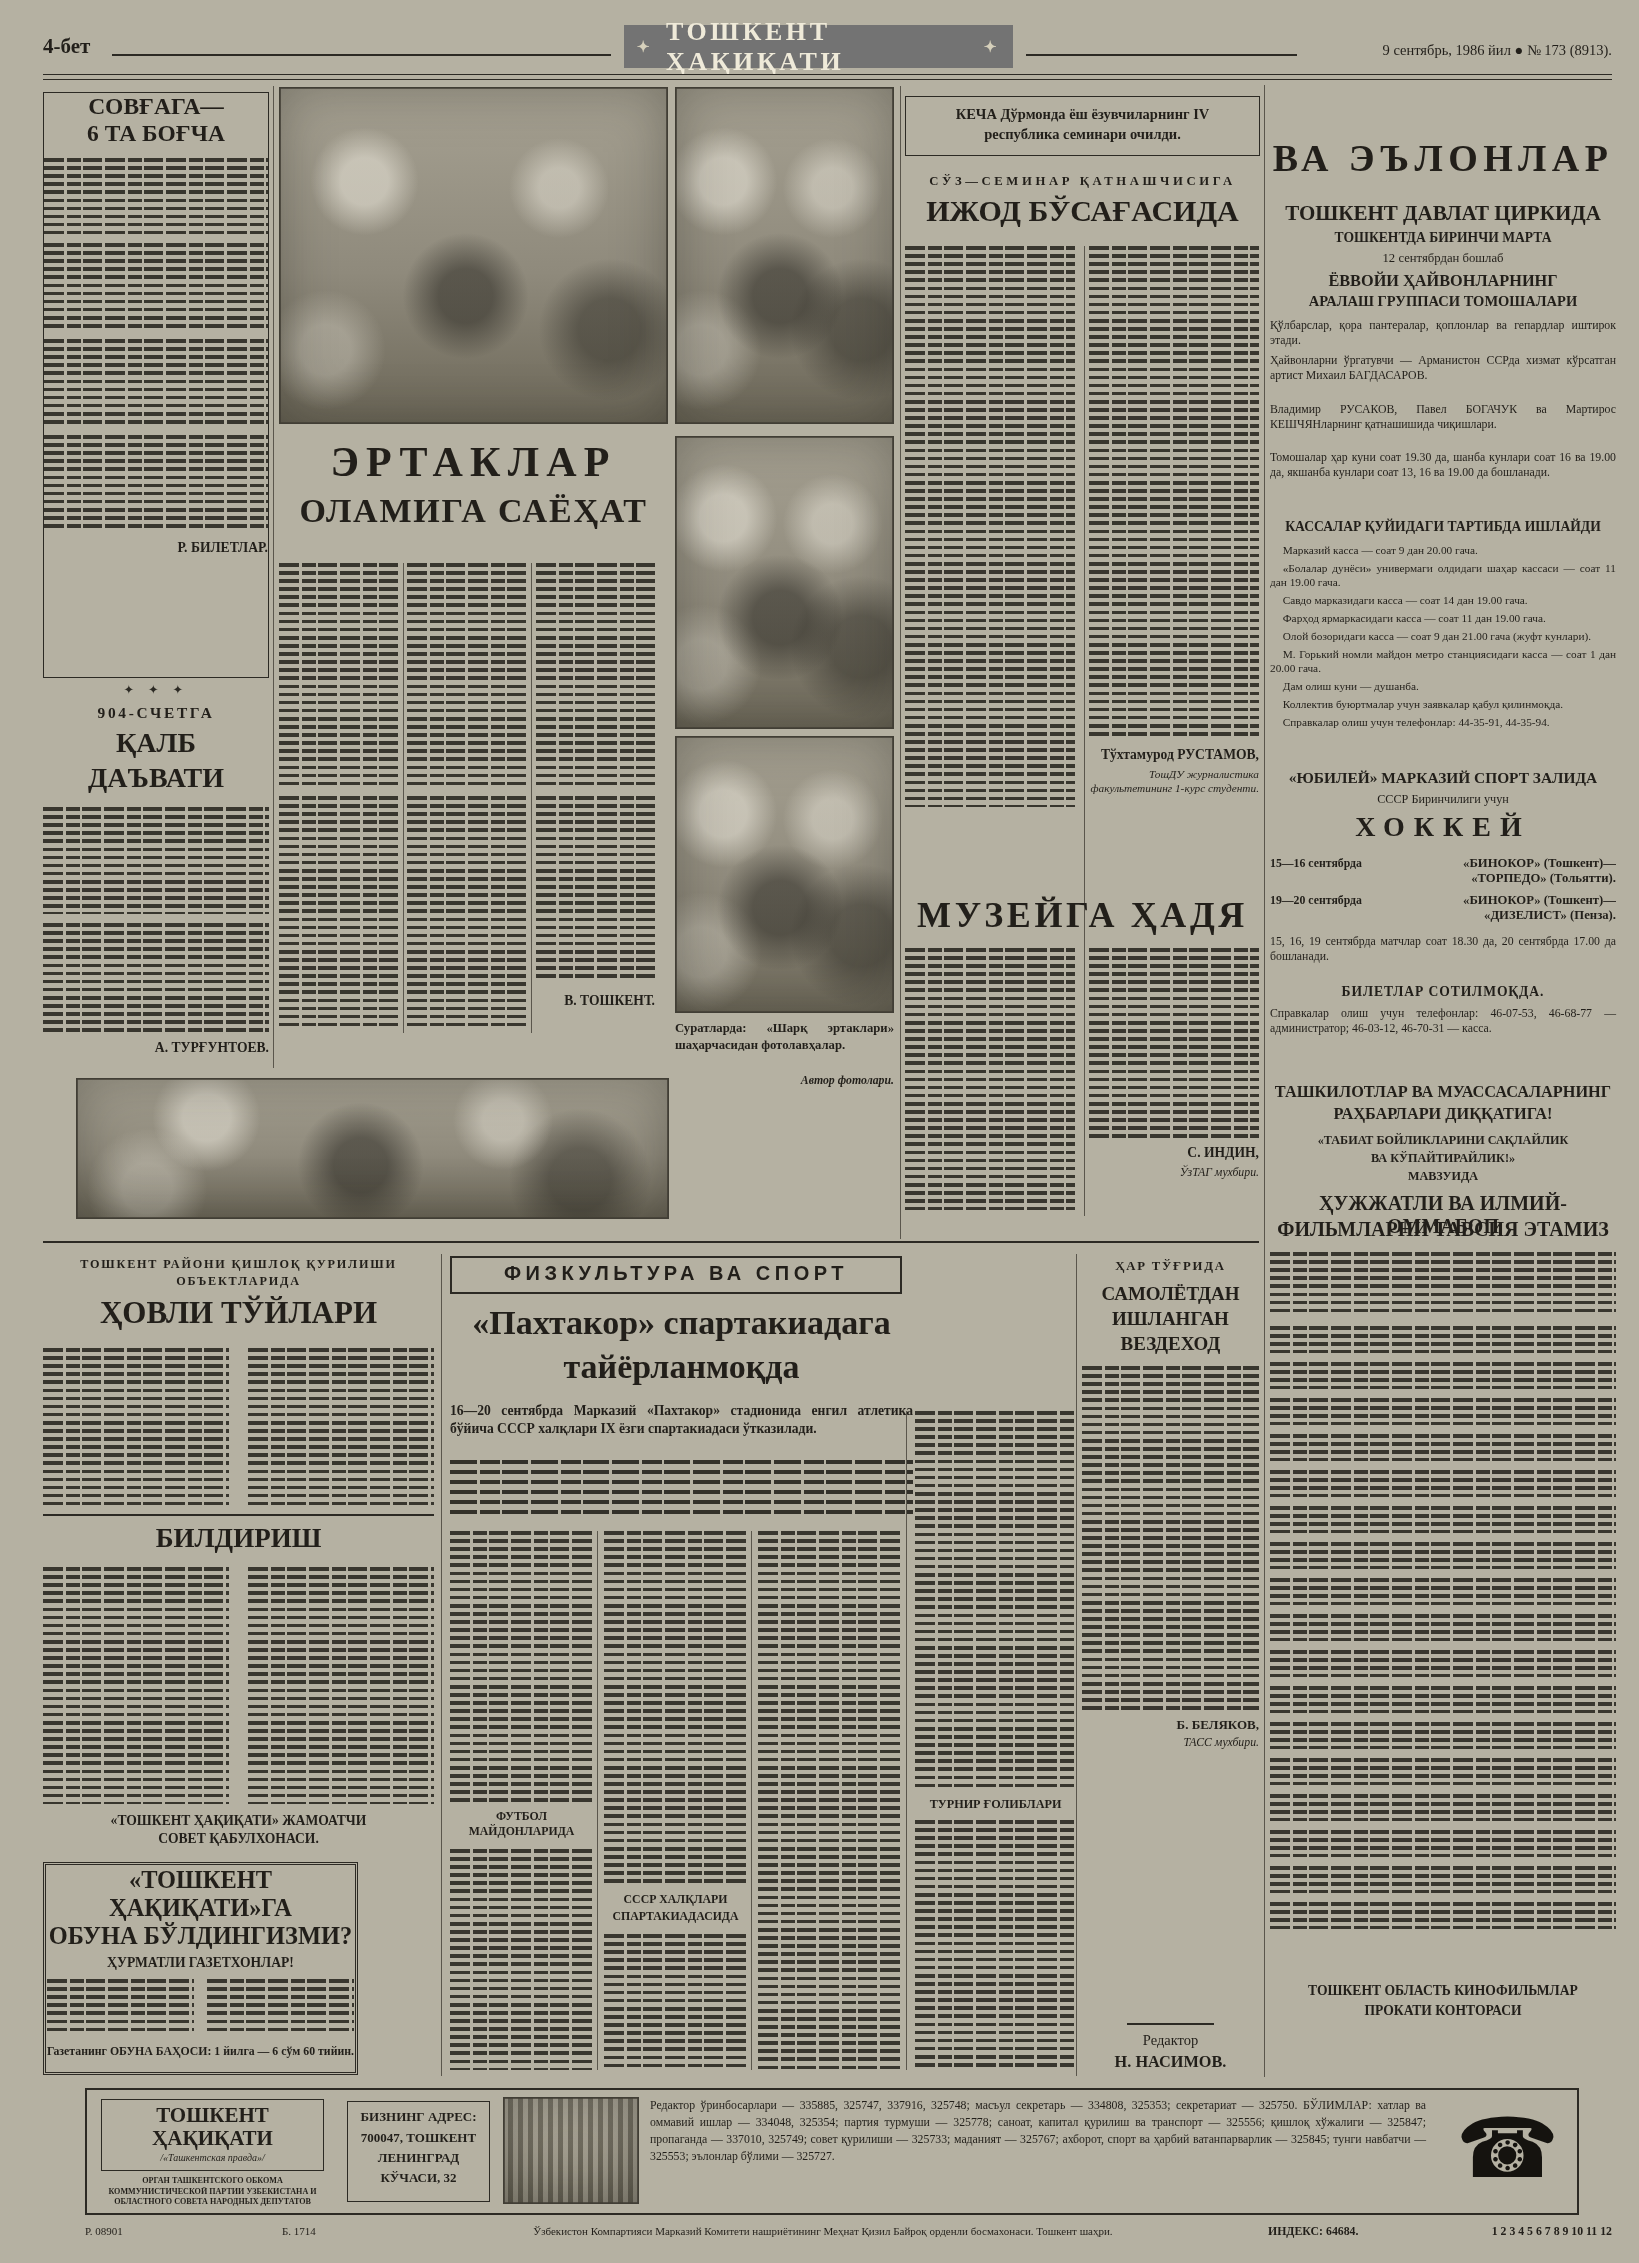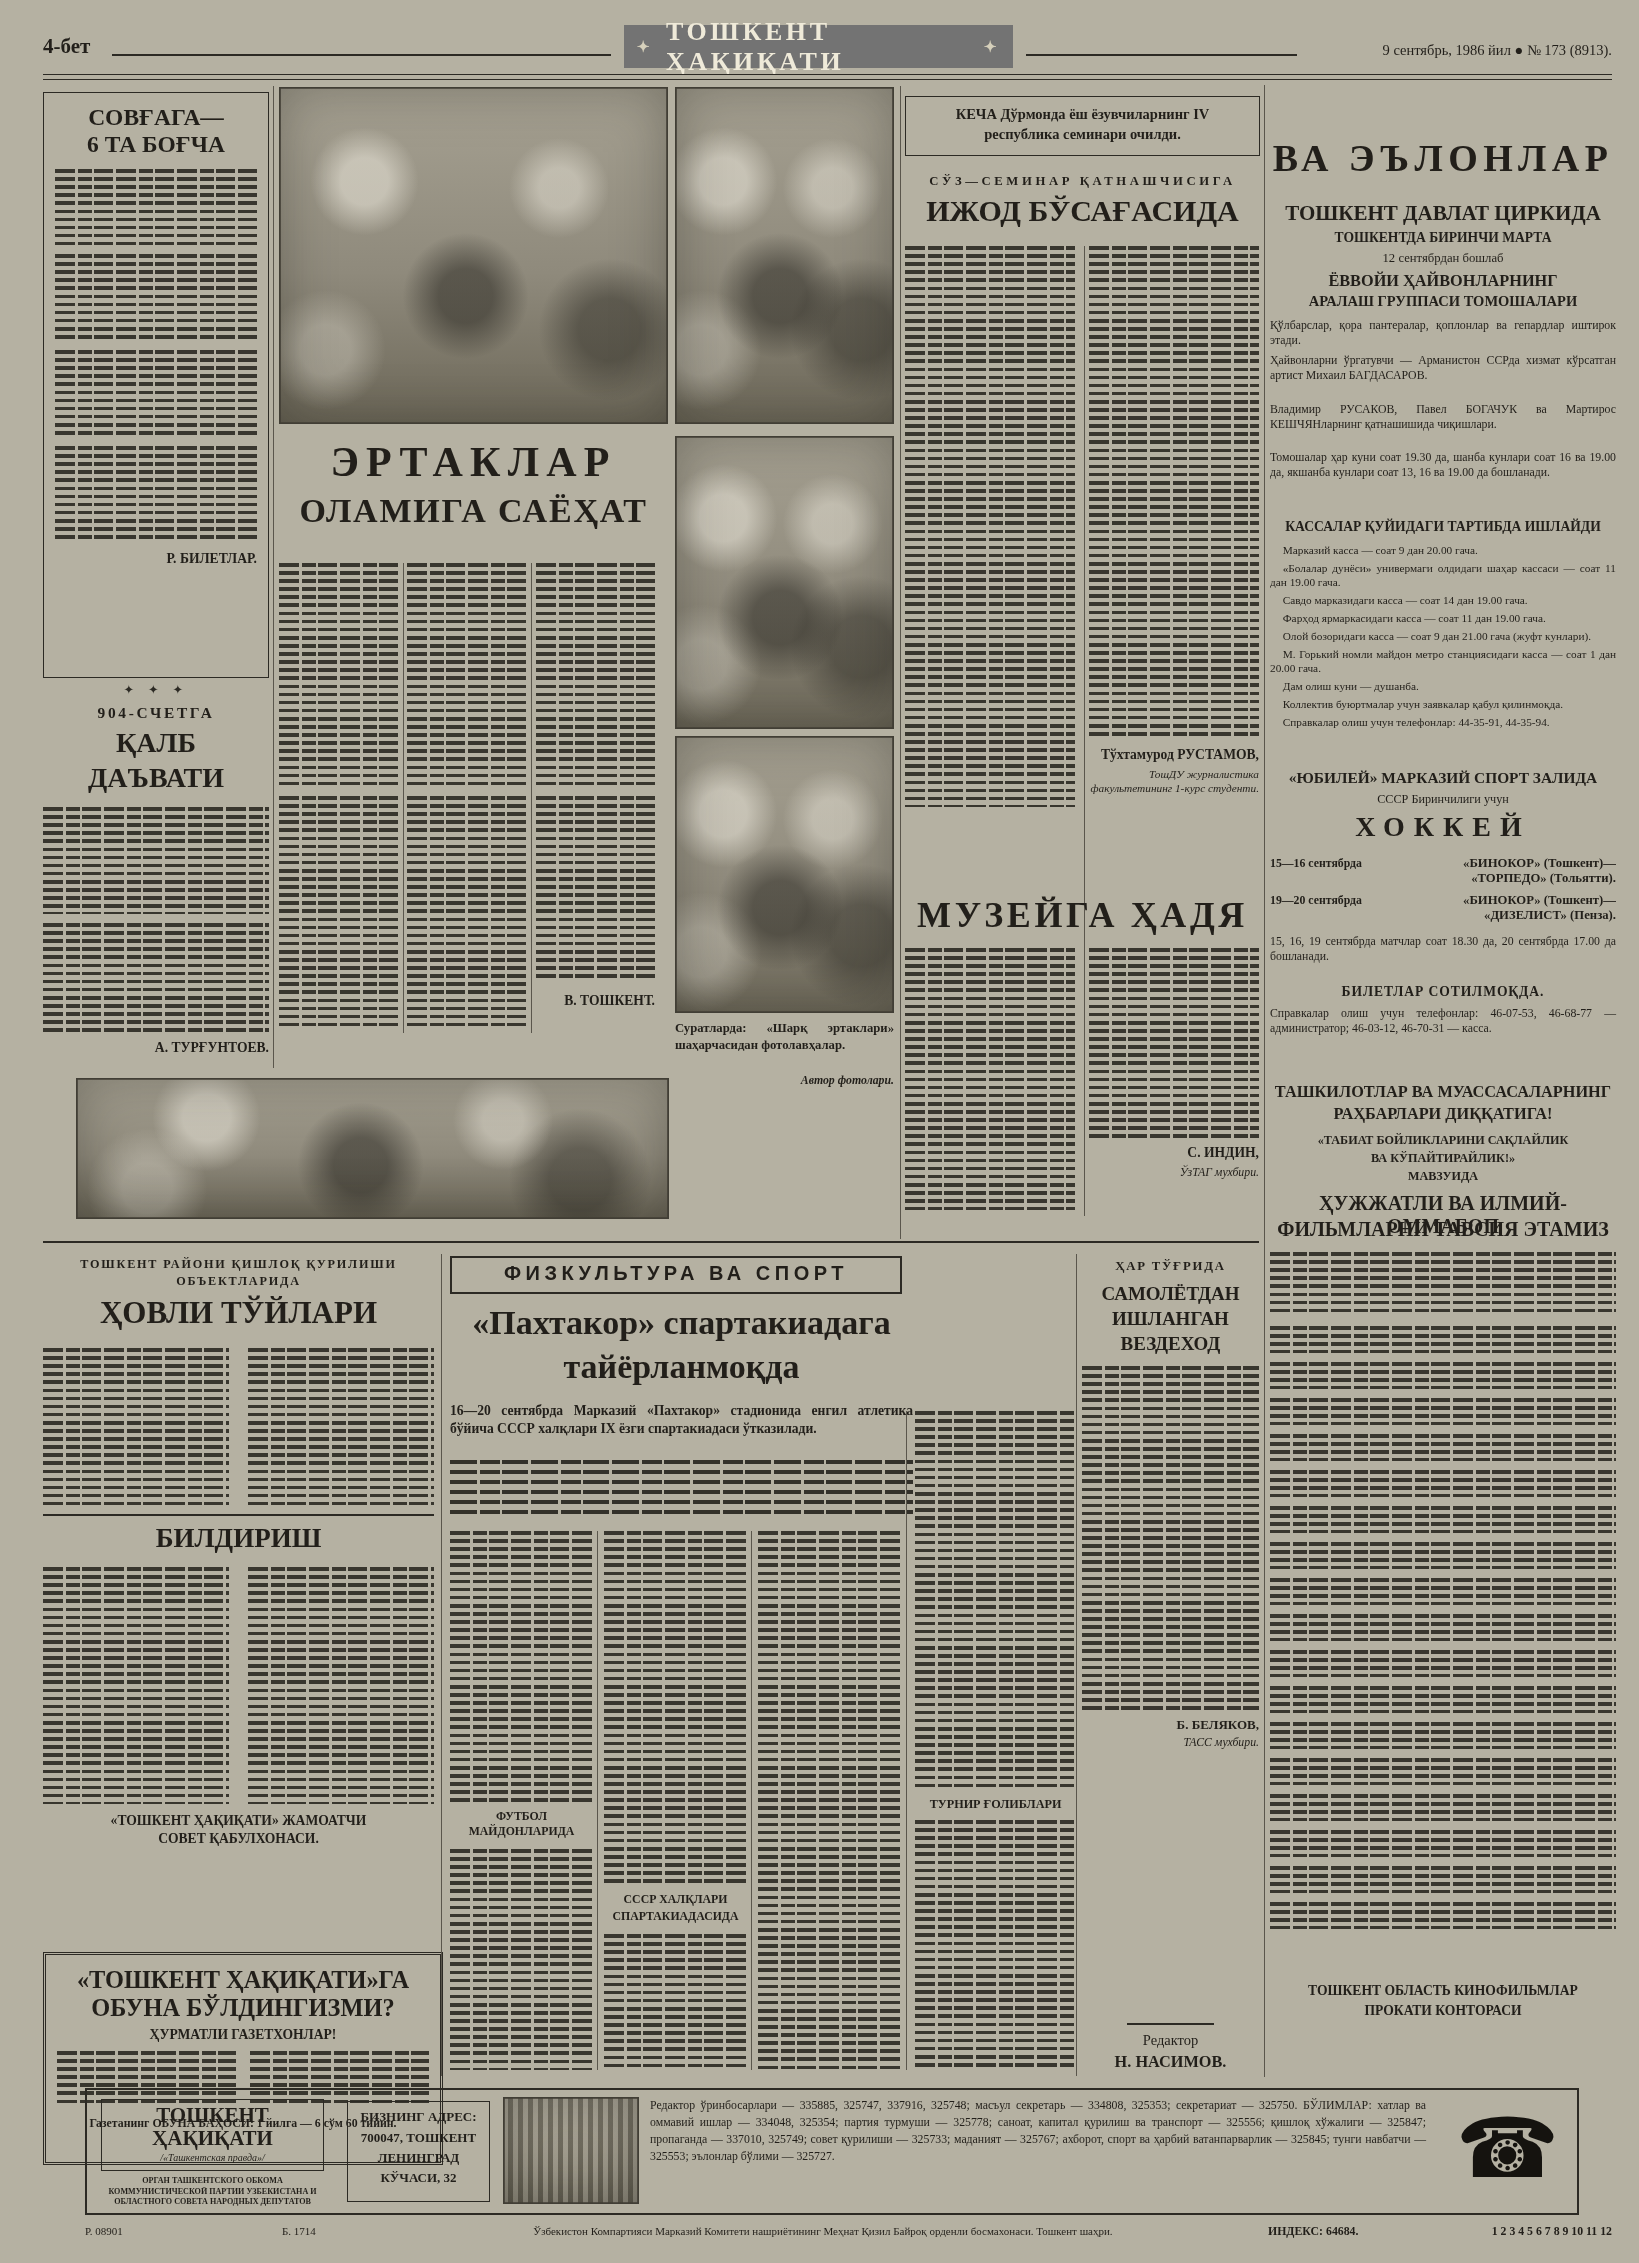--- a/index.html
+++ b/index.html
@@ -46,21 +46,21 @@
 
 <div id="page">
 
   <div class="t b" style="left:43px;top:34px;font-size:21px">4-бет</div>
   <div class="t hline" style="left:112px;top:54px;width:499px"></div>
   <div class="t masthead" style="left:624px;top:25px;width:389px;height:43px;font-size:26px">ТОШКЕНТ ҲАҚИҚАТИ</div>
   <div class="t hline" style="left:1026px;top:54px;width:271px"></div>
   <div class="t r" style="left:1310px;top:42px;width:302px;font-size:14.5px">9 сентябрь, 1986 йил ● № 173 (8913).</div>
   <div class="t dbl" style="left:43px;top:74px;width:1569px"></div>
 
-  <div class="t box" style="left:43px;top:92px;width:226px;height:586px;padding:11px" able="false">
+  <div class="t box" style="left:43px;top:92px;width:226px;height:586px;" able="false">
     <div class="c b" style="font-size:23.5px">СОВҒАГА—</div>
     <div class="c b" style="font-size:23.5px;margin-bottom:11px">6 ТА БОҒЧА</div>
     <div class="fx" style="height:76px"></div>
     <div class="fx" style="height:87px;margin-top:9px"></div>
     <div class="fx" style="height:87px;margin-top:9px"></div>
     <div class="fx" style="height:94px;margin-top:9px"></div>
     <div class="r b" style="font-size:13.6px;margin-top:11px">Р. БИЛЕТЛАР.</div>
   </div>
   <div class="t c orn" style="left:43px;top:682px;width:226px;font-size:12.7px"></div>
   <div class="t c b" style="left:43px;top:704px;width:226px;font-size:15.4px;letter-spacing:2.7px">904-СЧЕТГА</div>
@@ -110,21 +110,21 @@
   <div class="t c b" style="left:43px;top:1295px;width:391px;font-size:31px">ҲОВЛИ ТЎЙЛАРИ</div>
   <div class="t fx" style="left:43px;top:1348px;width:186px;height:157px"></div>
   <div class="t fx" style="left:248px;top:1348px;width:186px;height:157px"></div>
   <div class="t hline" style="left:43px;top:1514px;width:391px"></div>
   <div class="t c b" style="left:43px;top:1523px;width:391px;font-size:27px">БИЛДИРИШ</div>
   <div class="t fx" style="left:43px;top:1567px;width:186px;height:237px"></div>
   <div class="t fx" style="left:248px;top:1567px;width:186px;height:237px"></div>
   <div class="t c b" style="left:43px;top:1813px;width:391px;font-size:13.6px">«ТОШКЕНТ ҲАҚИҚАТИ» ЖАМОАТЧИ</div>
   <div class="t c b" style="left:43px;top:1831px;width:391px;font-size:13.6px">СОВЕТ ҚАБУЛХОНАСИ.</div>
 
-  <div class="t" style="left:43px;top:1952px;width:400px;height:213px;border:3.6px double #2c2a24;box-sizing:border-box;padding:11px">
+  <div class="t" style="left:43px;top:1862px;width:315px;height:213px;border:3.6px double #2c2a24;box-sizing:border-box;padding:1px">
     <div class="c b" style="font-size:24.4px">«ТОШКЕНТ ҲАҚИҚАТИ»ГА</div>
     <div class="c b" style="font-size:24.4px">ОБУНА БЎЛДИНГИЗМИ?</div>
     <div class="c b" style="font-size:13.6px;margin-top:5.4px">ҲУРМАТЛИ ГАЗЕТХОНЛАР!</div>
     <div style="display:flex;justify-content:space-between;margin-top:7.2px">
       <div class="fx" style="height:56px;width:48%"></div>
       <div class="fx" style="height:56px;width:48%"></div>
     </div>
     <div class="c b" style="font-size:11.8px;margin-top:9px">Газетанинг ОБУНА БАҲОСИ: 1 йилга — 6 сўм 60 тийин.</div>
   </div>
 

